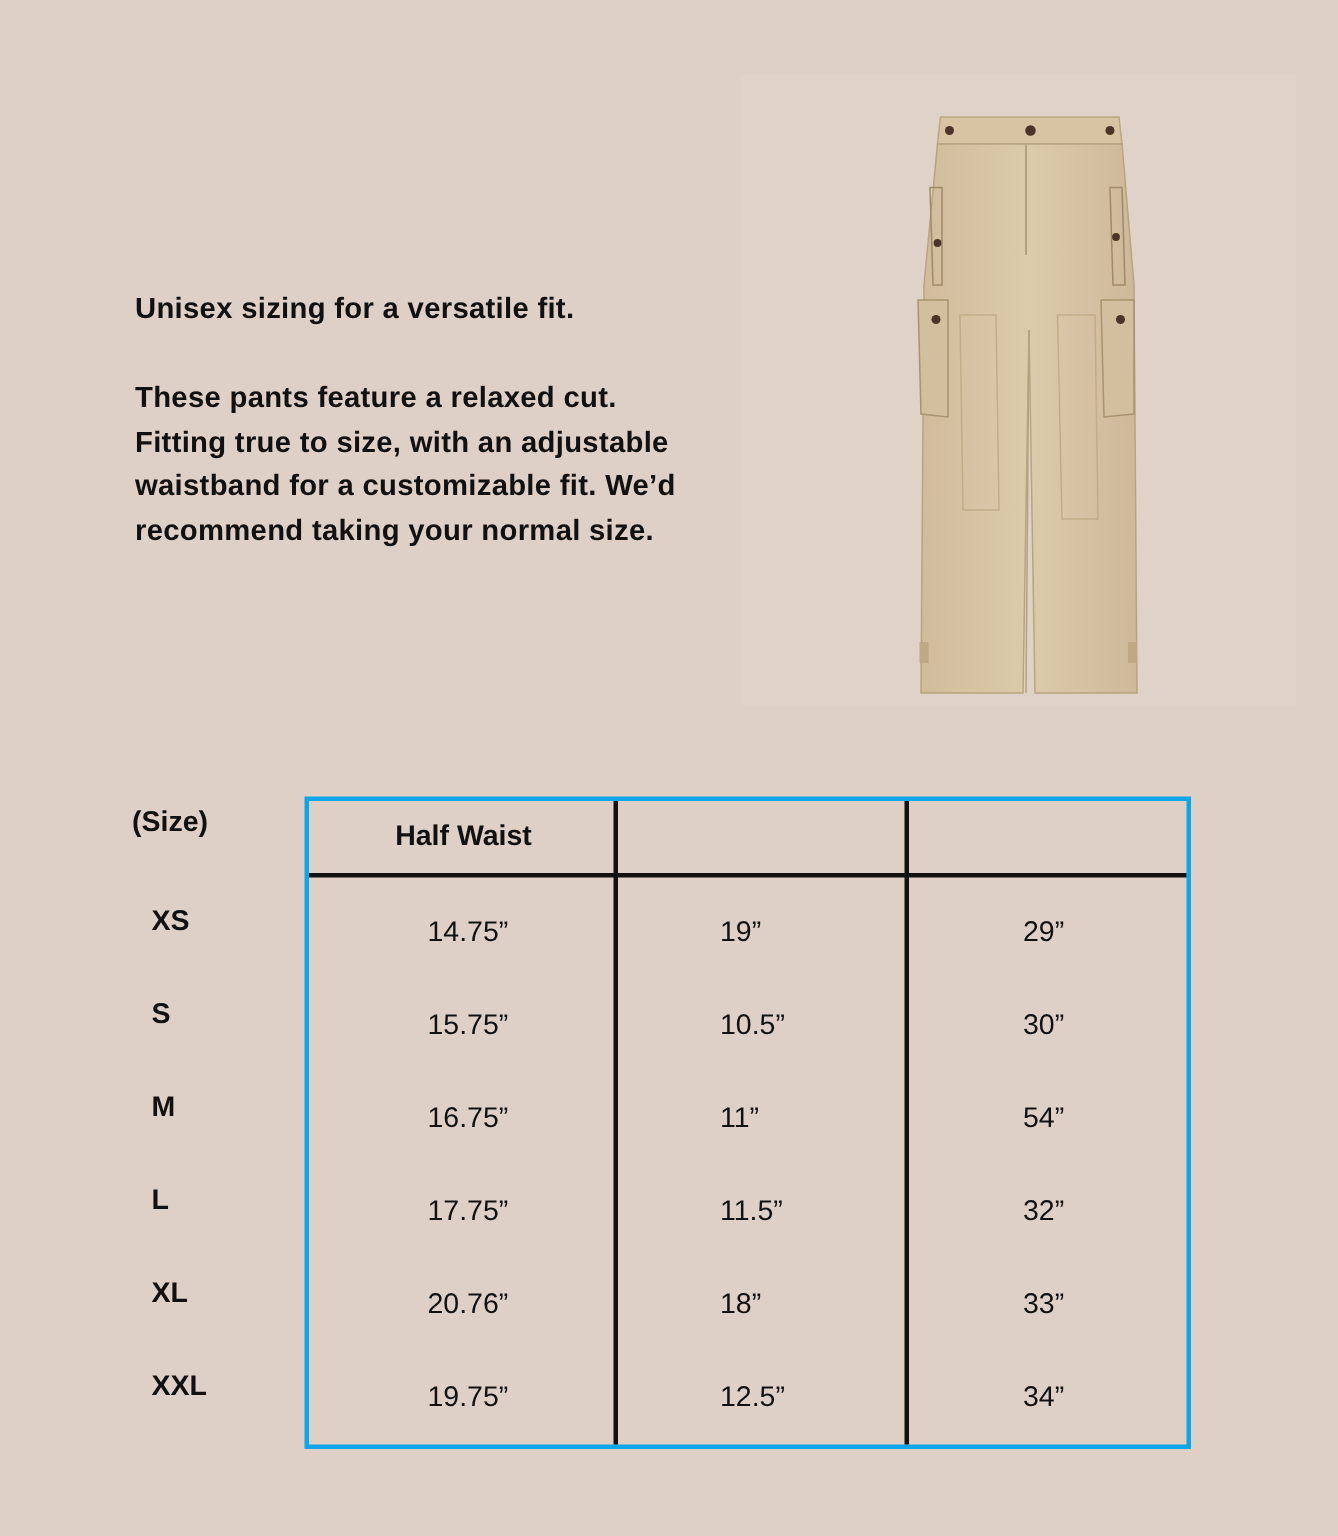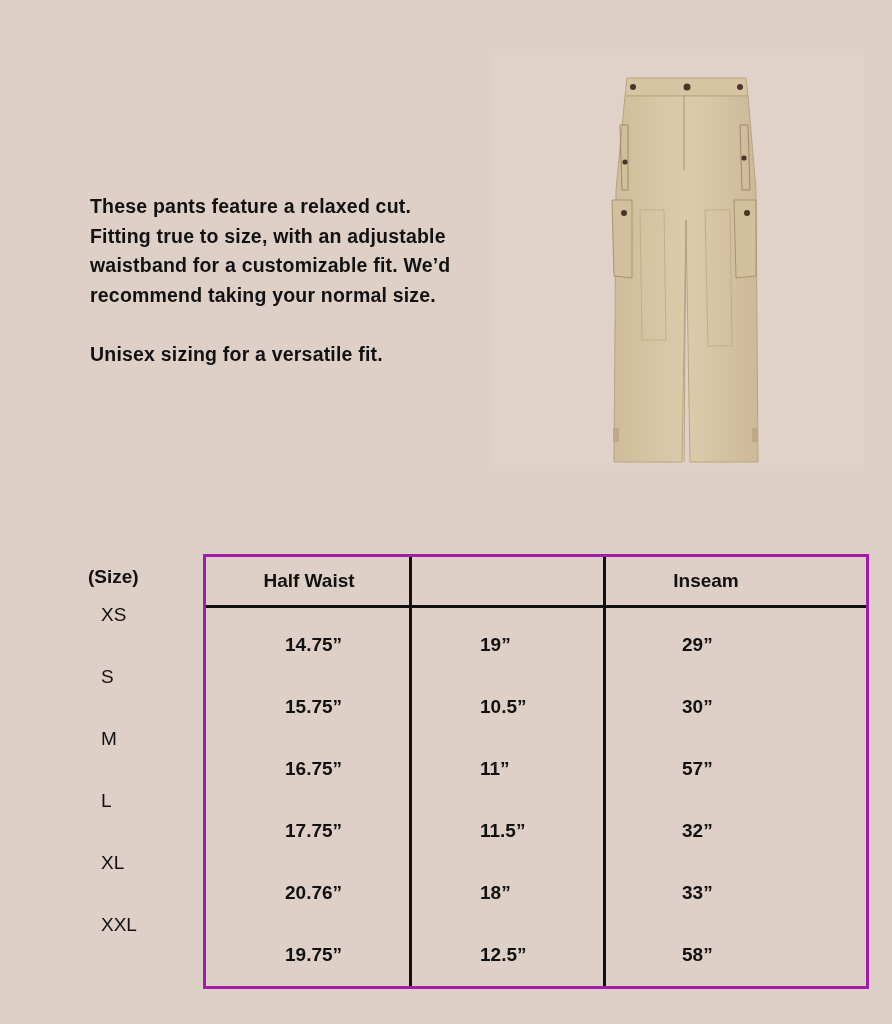--- a/index.html
+++ b/index.html
@@ -11,49 +11,49 @@
     position: absolute; left: 90px; top: 192px; width: 400px;
     font-size: 19.5px; font-weight: bold; line-height: 29.5px; letter-spacing: 0.2px;
   }
   .desc p { margin: 0; }
   .desc p + p { margin-top: 29.5px; }
   .photo {
     position: absolute; left: 494px; top: 50px; width: 370px; height: 420px;
     background: #e0d2c9;
   }
   .size-header {
-    position: absolute; left: 88px; top: 538px; font-size: 19px; font-weight: bold; margin-top: 28px;
+    position: absolute; left: 88px; top: 538px; font-size: 19px; font-weight: bold;
   }
   .size-label {
-    position: absolute; left: 101px; font-size: 19px; font-weight: normal;
+    position: absolute; left: 101px; font-size: 19px; font-weight: bold;
   }
   .table {
-    position: absolute; left: 203px; top: 554px; width: 666px; height: 435px;
-    box-sizing: border-box; border: 3px solid #a21caf;
+    position: absolute; left: 203px; top: 531px; width: 591px; height: 435px;
+    box-sizing: border-box; border: 3px solid #0ea5e9;
   }
   .vline { position: absolute; top: 0; bottom: 0; width: 3px; background: #111; }
   .hline { position: absolute; left: 0; right: 0; height: 3px; background: #111; top: 48px; }
   .th {
     position: absolute; top: 13px; font-size: 19px; font-weight: bold; text-align: center;
   }
   .td {
-    position: absolute; font-size: 19px; font-weight: bold; text-align: center;
+    position: absolute; font-size: 19px; font-weight: normal; text-align: center;
   }
 </style>
 </head>
 <body>
 
 <div class="desc">
+  <p>Unisex sizing for a versatile fit.</p>
   <p>
     <span>These pants feature a relaxed cut.</span><br>
     <span>Fitting true to size, with an adjustable</span><br>
     <span>waistband for a customizable fit. We’d</span><br>
     <span>recommend taking your normal size.</span>
   </p>
-  <p>Unisex sizing for a versatile fit.</p>
 </div>
 
 <div class="photo">
   <svg width="370" height="420" viewBox="0 0 370 420">
     <defs>
       <linearGradient id="fab" x1="0" y1="0" x2="1" y2="0">
         <stop offset="0" stop-color="#cfbc9b"></stop>
         <stop offset="0.5" stop-color="#dccbab"></stop>
         <stop offset="1" stop-color="#cdb999"></stop>
       </linearGradient>
@@ -96,38 +96,37 @@
 <div class="size-label" style="top:790px">L</div>
 <div class="size-label" style="top:852px">XL</div>
 <div class="size-label" style="top:914px">XXL</div>
 
 <div class="table">
   <div class="vline" style="left:203px"></div>
   <div class="vline" style="left:397px"></div>
   <div class="hline"></div>
 
   <div class="th" style="left:0; width:206px">Half Waist</div>
-  <div class="th" style="left:400px; width:200px">Inseam</div>
 
   <div class="td" style="left:79px; top:77px">14.75”</div>
   <div class="td" style="left:274px; top:77px">19”</div>
   <div class="td" style="left:476px; top:77px">29”</div>
 
   <div class="td" style="left:79px; top:139px">15.75”</div>
   <div class="td" style="left:274px; top:139px">10.5”</div>
   <div class="td" style="left:476px; top:139px">30”</div>
 
   <div class="td" style="left:79px; top:201px">16.75”</div>
   <div class="td" style="left:274px; top:201px">11”</div>
-  <div class="td" style="left:476px; top:201px">57”</div>
+  <div class="td" style="left:476px; top:201px">54”</div>
 
   <div class="td" style="left:79px; top:263px">17.75”</div>
   <div class="td" style="left:274px; top:263px">11.5”</div>
   <div class="td" style="left:476px; top:263px">32”</div>
 
   <div class="td" style="left:79px; top:325px">20.76”</div>
   <div class="td" style="left:274px; top:325px">18”</div>
   <div class="td" style="left:476px; top:325px">33”</div>
 
   <div class="td" style="left:79px; top:387px">19.75”</div>
   <div class="td" style="left:274px; top:387px">12.5”</div>
-  <div class="td" style="left:476px; top:387px">58”</div>
+  <div class="td" style="left:476px; top:387px">34”</div>
 </div>
 
 </body></html>

